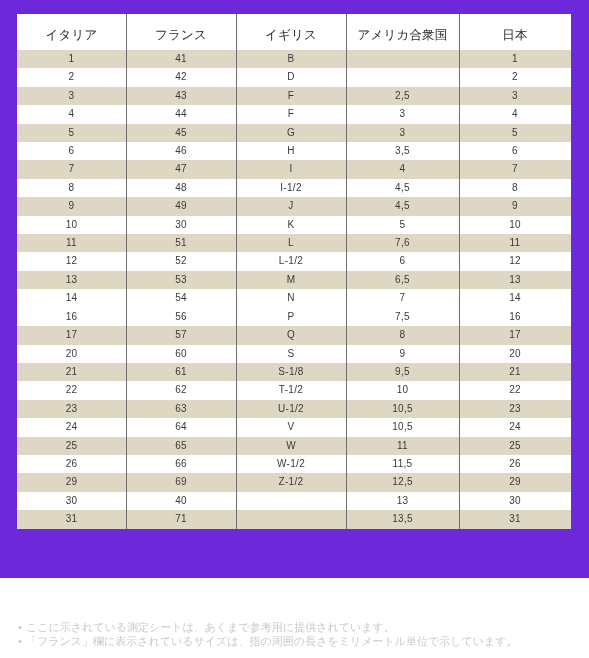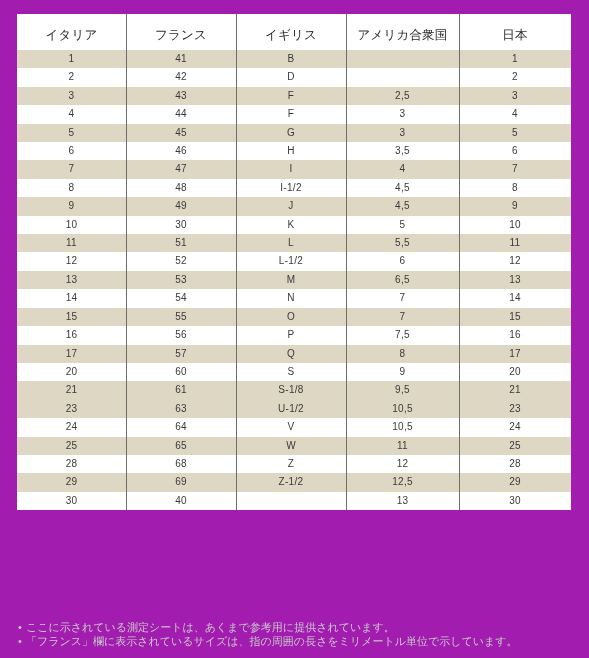--- a/index.html
+++ b/index.html
@@ -11,22 +11,22 @@
     width: 589px;
     height: 658px;
     font-family: "Liberation Sans", "DejaVu Sans", sans-serif;
     color: #333333;
     overflow: hidden;
   }
 
   #ring-size-sheet {
     position: relative;
     width: 589px;
-    height: 658px;
-    background: #a21caf;
+    height: 578px;
+    background: #6d28d9;
   }
 
   
   .size-table {
     position: absolute;
     left: 17px;
     top: 14px;
     width: 554px;
     border-collapse: collapse;
     table-layout: fixed;
@@ -182,21 +182,21 @@
           <td>10</td>
           <td class="sep">30</td>
           <td class="sep">K</td>
           <td class="sep">5</td>
           <td class="sep">10</td>
         </tr>
         <tr class="odd">
           <td>11</td>
           <td class="sep">51</td>
           <td class="sep">L</td>
-          <td class="sep">5,5</td>
+          <td class="sep">7,6</td>
           <td class="sep">11</td>
         </tr>
         <tr class="even">
           <td>12</td>
           <td class="sep">52</td>
           <td class="sep">L-1/2</td>
           <td class="sep">6</td>
           <td class="sep">12</td>
         </tr>
         <tr class="odd">
@@ -206,27 +206,20 @@
           <td class="sep">6,5</td>
           <td class="sep">13</td>
         </tr>
         <tr class="even">
           <td>14</td>
           <td class="sep">54</td>
           <td class="sep">N</td>
           <td class="sep">7</td>
           <td class="sep">14</td>
         </tr>
-        <tr class="odd">
-          <td>15</td>
-          <td class="sep">55</td>
-          <td class="sep">O</td>
-          <td class="sep">7</td>
-          <td class="sep">15</td>
-        </tr>
         <tr class="even">
           <td>16</td>
           <td class="sep">56</td>
           <td class="sep">P</td>
           <td class="sep">7,5</td>
           <td class="sep">16</td>
         </tr>
         <tr class="odd">
           <td>17</td>
           <td class="sep">57</td>
@@ -241,20 +234,27 @@
           <td class="sep">9</td>
           <td class="sep">20</td>
         </tr>
         <tr class="odd">
           <td>21</td>
           <td class="sep">61</td>
           <td class="sep">S-1/8</td>
           <td class="sep">9,5</td>
           <td class="sep">21</td>
         </tr>
+        <tr class="even">
+          <td>22</td>
+          <td class="sep">62</td>
+          <td class="sep">T-1/2</td>
+          <td class="sep">10</td>
+          <td class="sep">22</td>
+        </tr>
         <tr class="odd">
           <td>23</td>
           <td class="sep">63</td>
           <td class="sep">U-1/2</td>
           <td class="sep">10,5</td>
           <td class="sep">23</td>
         </tr>
         <tr class="even">
           <td>24</td>
           <td class="sep">64</td>
@@ -263,39 +263,46 @@
           <td class="sep">24</td>
         </tr>
         <tr class="odd">
           <td>25</td>
           <td class="sep">65</td>
           <td class="sep">W</td>
           <td class="sep">11</td>
           <td class="sep">25</td>
         </tr>
         <tr class="even">
-          <td>28</td>
-          <td class="sep">68</td>
-          <td class="sep">Z</td>
-          <td class="sep">12</td>
-          <td class="sep">28</td>
+          <td>26</td>
+          <td class="sep">66</td>
+          <td class="sep">W-1/2</td>
+          <td class="sep">11,5</td>
+          <td class="sep">26</td>
         </tr>
         <tr class="odd">
           <td>29</td>
           <td class="sep">69</td>
           <td class="sep">Z-1/2</td>
           <td class="sep">12,5</td>
           <td class="sep">29</td>
         </tr>
         <tr class="even">
           <td>30</td>
           <td class="sep">40</td>
           <td class="sep"></td>
           <td class="sep">13</td>
           <td class="sep">30</td>
+        </tr>
+        <tr class="odd">
+          <td>31</td>
+          <td class="sep">71</td>
+          <td class="sep"></td>
+          <td class="sep">13,5</td>
+          <td class="sep">31</td>
         </tr>
       </tbody>
   </table>
 
   <div class="notes">
     <div class="note">
       <span class="bullet">•</span><span>ここに示されている測定シートは、あくまで参考用に提供されています。</span>
     </div>
     <div class="note">
       <span class="bullet">•</span><span>「フランス」欄に表示されているサイズは、指の周囲の長さをミリメートル単位で示しています。</span>

